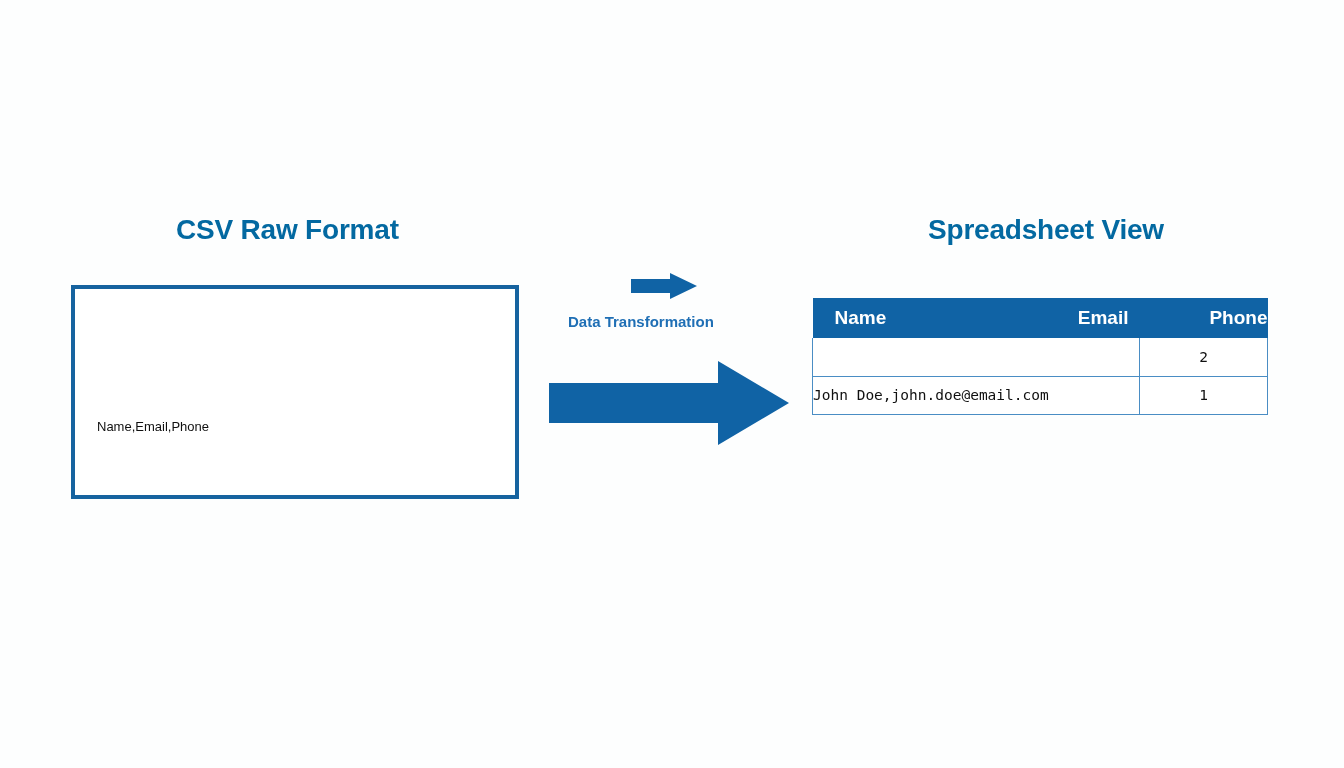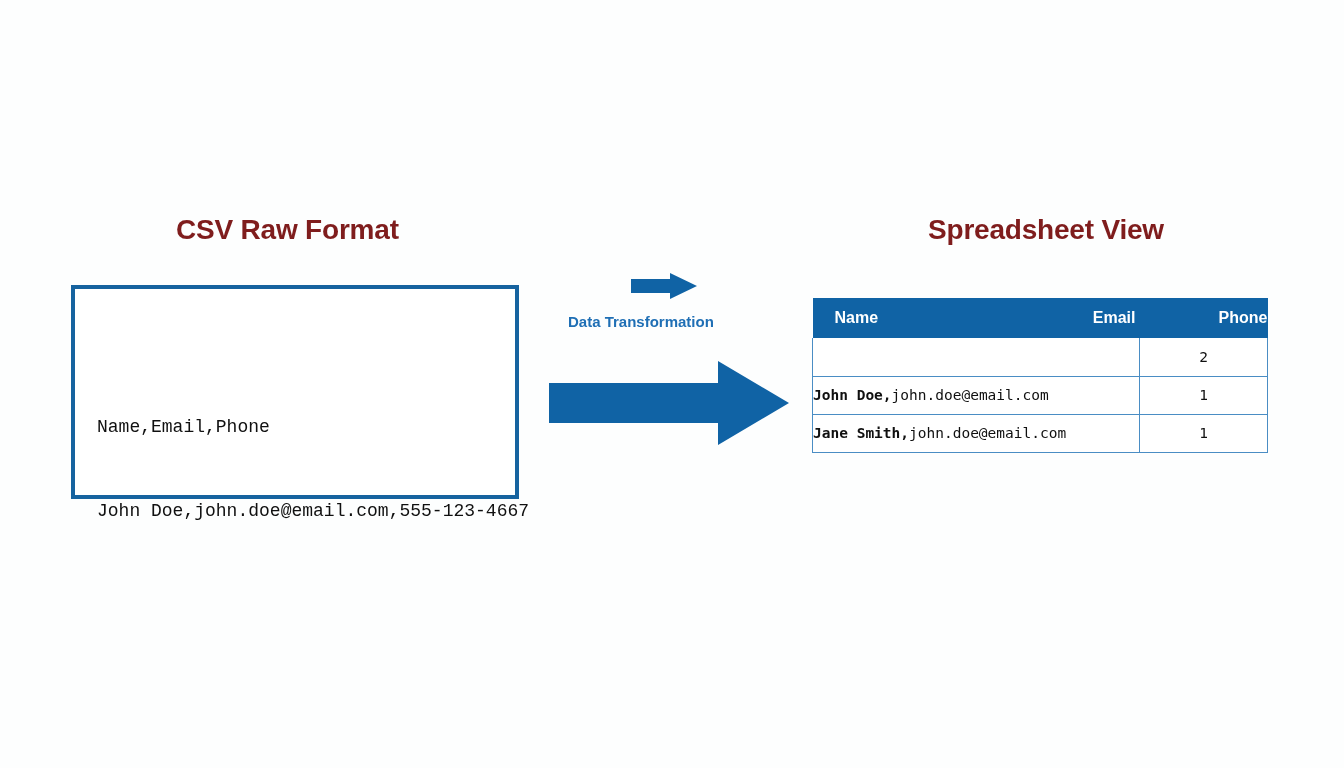--- a/index.html
+++ b/index.html
@@ -18,21 +18,21 @@
   .stage {
     position: absolute;
     inset: 0;
   }
 
   
   .panel-title {
     position: absolute;
     font-family: "Liberation Sans", sans-serif;
     font-weight: bold;
-    color: #7f1d1d;
+    color: #0369a1;
     letter-spacing: -0.2px;
     white-space: nowrap;
   }
   #csv-title {
     left: 176px;
     top: 212px;
     font-size: 28px;
     line-height: 36px;
   }
   #sheet-title {
@@ -51,22 +51,22 @@
     width: 448px;
     height: 214px;
     box-sizing: border-box;
     border: 4px solid #16639f;
     background: #ffffff;
   }
   .csv-lines {
     position: absolute;
     left: 22px;
     top: 68px;
-    font-family: Liberation Mono, monospace;
-    font-size: 18px;
+    font-family: Liberation Sans, sans-serif;
+    font-size: 13px;
     line-height: 28px;
     color: #101010;
     white-space: pre;
   }
   .csv-line {
     display: block;
     white-space: pre;
   }
 
   
@@ -107,40 +107,40 @@
     background: #ffffff;
   }
   .sheet-table col.col-main { width: 327px; }
   .sheet-table col.col-phone { width: 128px; }
 
   .sheet-table thead th {
     background: #1063a5;
     color: #ffffff;
     font-family: "Liberation Sans", sans-serif;
     font-weight: bold;
-    font-size: 16px;
+    font-size: 19px;
     height: 40px;
     padding: 0;
     border: none;
     vertical-align: middle;
     box-sizing: border-box;
   }
   .th-main {
     position: relative;
   }
   .th-main .hdr-name {
     position: absolute;
     left: 22px;
     top: 50%;
     transform: translateY(-50%);
     white-space: nowrap;
   }
   .th-main .hdr-email {
     position: absolute;
-    right: 4px;
+    right: 11px;
     top: 50%;
     transform: translateY(-50%);
     white-space: nowrap;
     text-align: right;
   }
   .th-phone {
     text-align: right;
   }
 
   .sheet-table tbody td {
@@ -158,40 +158,39 @@
   }
   .sheet-table tbody tr:first-child td {
     border-top: none;
   }
   .cell-main {
     padding-left: 13px;
     white-space: nowrap;
     overflow: hidden;
   }
   .cell-main .nm {
-    font-weight: bold;
+    font-weight: normal;
     text-align: right;
   }
   .cell-phone {
     text-align: center;
     font-family: "Liberation Sans", sans-serif;
     font-size: 16px;
   }
 </style>
 </head>
 <body>
 
 <div class="stage">
 
   <div class="panel-title" id="csv-title">CSV Raw Format</div>
 
   <div class="csv-box">
     <div class="csv-lines">
       <span class="csv-line">Name,Email,Phone</span>
-      <span class="csv-line">John Doe,john.doe@email.com,555-123-4667</span>
     </div>
   </div>
 
   <div class="arrow-small">
     <svg viewBox="0 0 66 26" width="66" height="26" preserveAspectRatio="none">
       <polygon points="0,6 39,6 39,0 66,13 39,26 39,20 0,20" fill="#1063a5"></polygon>
     </svg>
   </div>
 
   <div class="transform-label">Data Transformation</div>
@@ -224,22 +223,16 @@
           <span class="nm"></span><span class="em"></span>
         </td>
         <td class="cell-phone">2</td>
       </tr>
       <tr>
         <td class="cell-main">
           <span class="nm">John Doe,</span><span class="em">john.doe@email.com</span>
         </td>
         <td class="cell-phone">1</td>
       </tr>
-      <tr>
-        <td class="cell-main">
-          <span class="nm">Jane Smith,</span><span class="em">john.doe@email.com</span>
-        </td>
-        <td class="cell-phone">1</td>
-      </tr>
     </tbody>
   </table>
 
 </div>
 
 </body></html>

